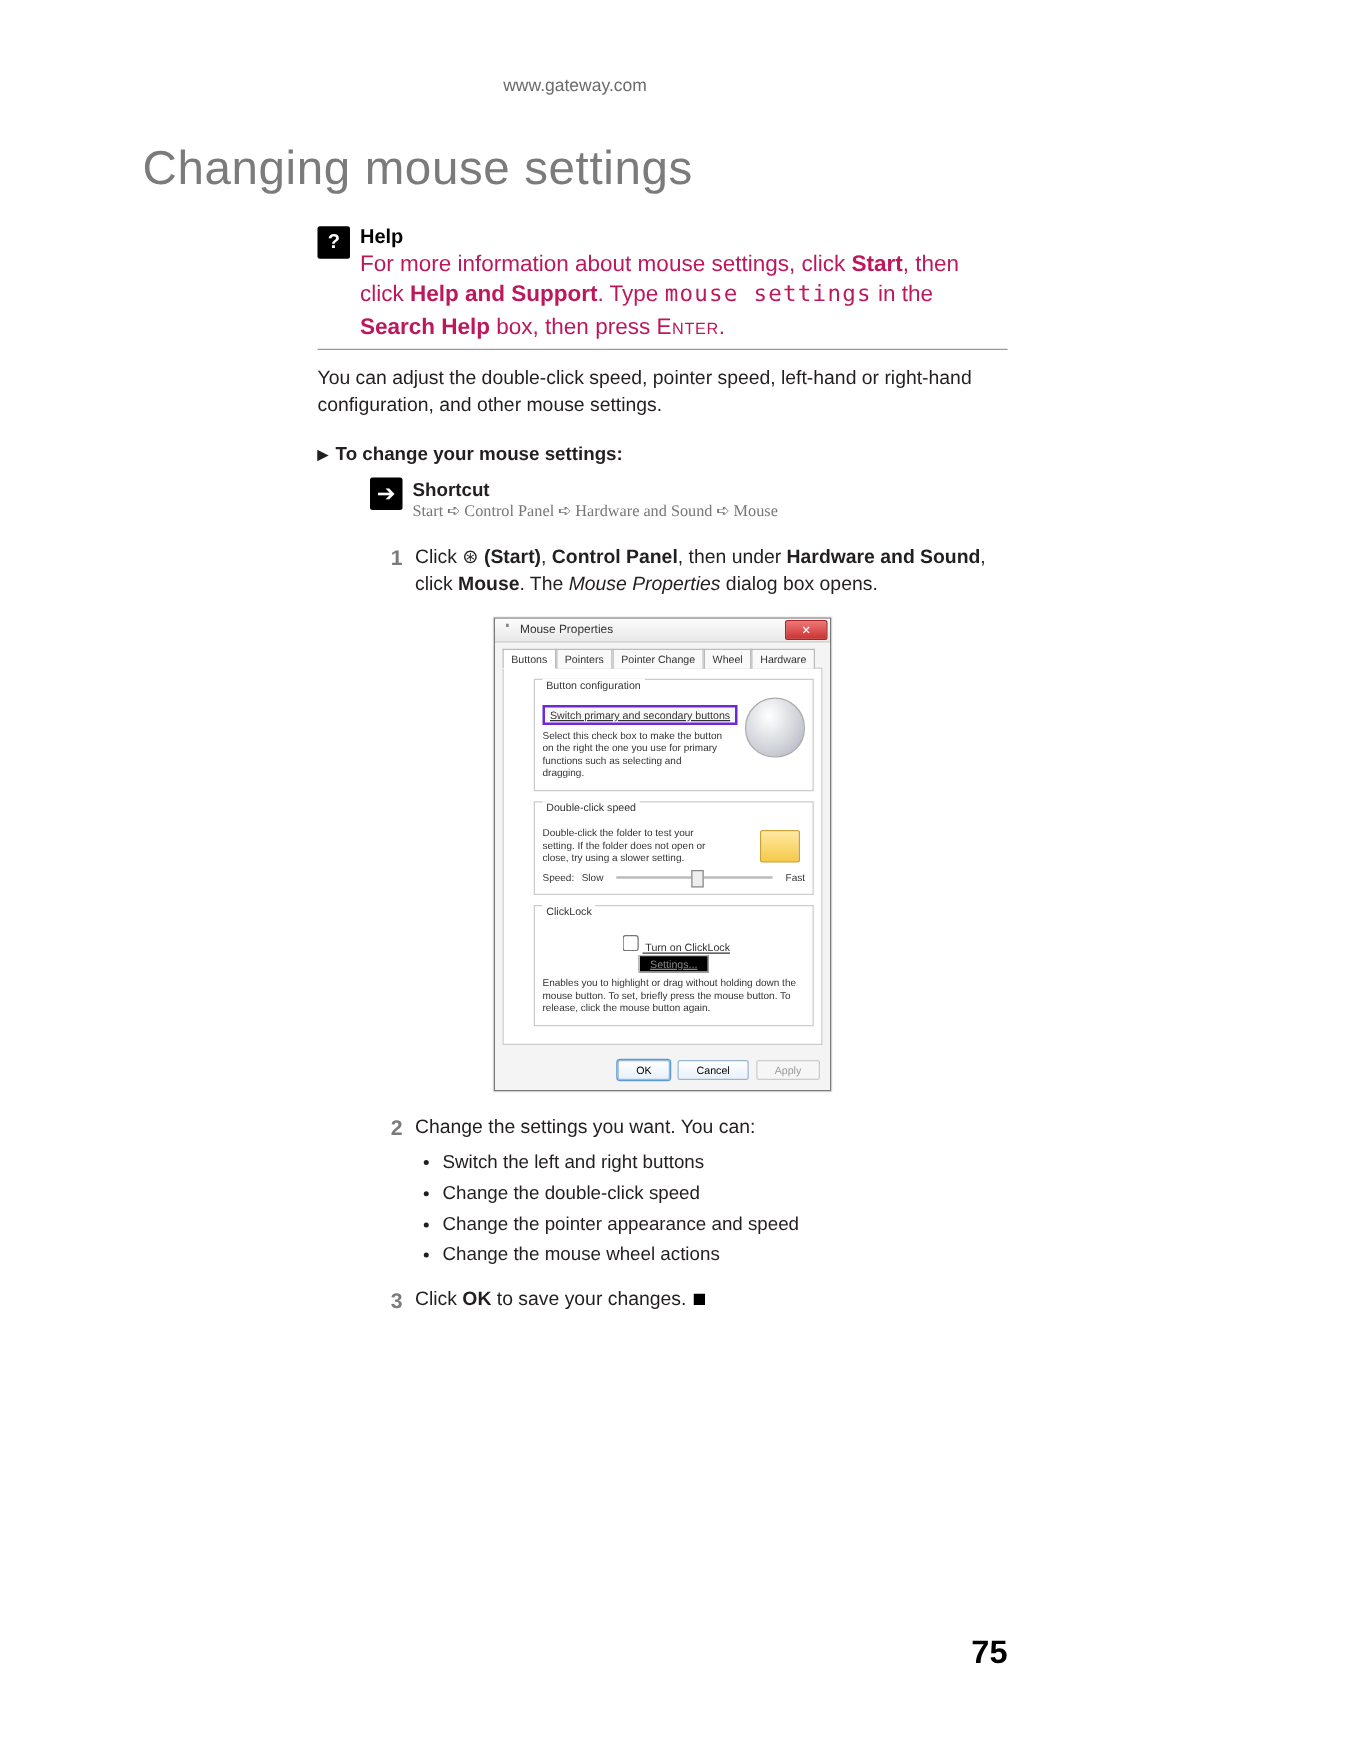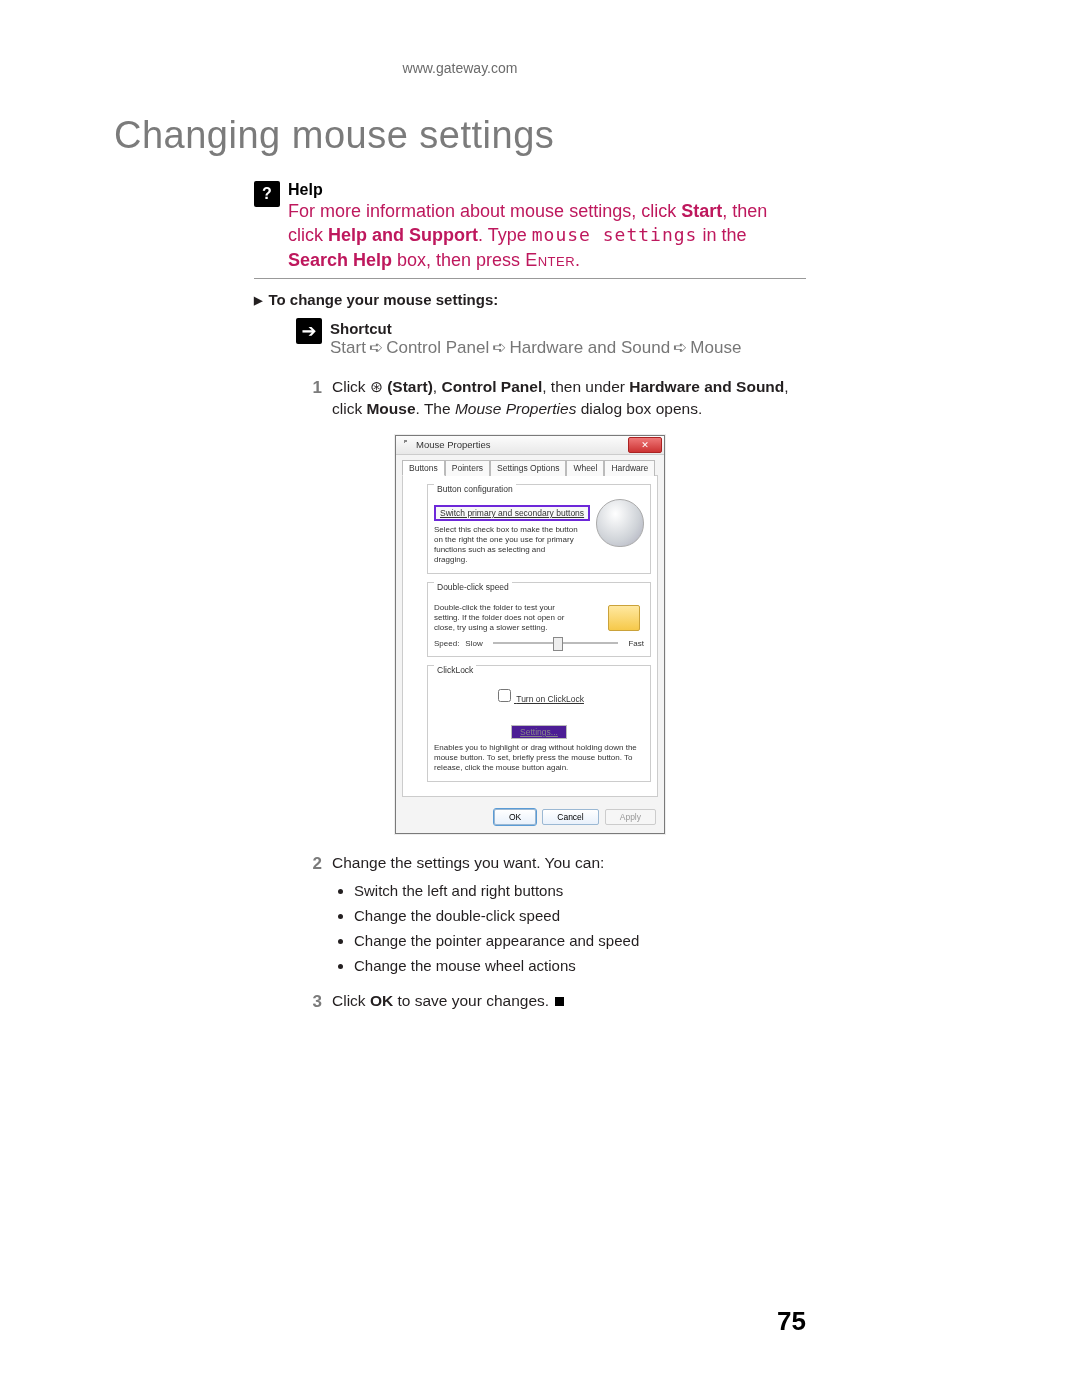--- a/index.html
+++ b/index.html
@@ -76,21 +76,21 @@
   .shortcut .icon-box {
     position: absolute; left: 0; top: 0;
     width: 26px; height: 26px;
     background: #000; color: #fff;
     display:flex;align-items:center;justify-content:center;
     border-radius:2px;
     font-size: 18px;
   }
   .shortcut .s-body { margin-left: 34px; }
   .shortcut .s-title { font-weight: bold; font-size: 15px; }
-  .shortcut .s-path  { font-size: 17px; color: #777; }
+  .shortcut .s-path  { font-size: 13px; color: #777; font-family: Liberation Serif, serif; }
   .shortcut .arr { margin: 0 3px; }
 
   .step { display:flex; margin: 6px 0 10px 42px; font-size: 15.5px; line-height:1.45; }
   .step .num { width: 26px; text-align:right; font-weight:bold; color:#7b7b7b; font-size:17px; margin-right:10px; flex-shrink:0;}
   .step .body { flex:1; }
   .step ul { margin: 6px 0 4px 22px; padding:0; }
   .step ul li { margin: 3px 0; font-size:15px; list-style: disc; }
   .end-square { display:inline-block; width:9px; height:9px; background:#000; margin-left:2px; margin-top:6px;}
 
   
@@ -191,24 +191,23 @@
   .slider-row .track {
     flex:1; height:2px; background:#bbb; position:relative; margin:0 4px;
   }
   .slider-row .thumb {
     position:absolute; top:-5px; left:48%;
     width:8px;height:12px; background:#eee; border:1px solid #888;
   }
   .cl-row { display:flex; align-items:center; justify-content:flex-end;flex-direction:column; }
   .cl-row label { font-size:8.5px; text-decoration:underline; }
   .settings-btn {
-    border:1px solid #bbb; background:#4c1d95;
+    border:1px solid #bbb; background:#000000;
     padding:1px 8px; font-size:8.5px; color:#888;
     text-decoration: underline;
-    margin-top: 20px;
   }
   .btnrow {
     display:flex; justify-content:flex-end; gap:6px;
     padding: 6px 8px 8px 0;
   }
   .btnrow button {
     font-size:8.5px; padding:2px 14px;
     border:1px solid #9bb8d3; background:linear-gradient(#fff,#e9f1fb);
     border-radius:2px;
   }
@@ -243,20 +242,21 @@
     <div class="callout">
       <div class="icon-box">?</div>
       <div class="c-body">
         <div class="c-title">Help</div>
         <div class="c-text">
           <span>For more information about mouse settings, click </span><span class="b">Start</span><span>, then click </span><span class="b">Help and Support</span><span>. Type </span><span class="mono">mouse settings</span><span> in the </span><span class="b">Search Help</span><span> box, then press </span><span class="sc">Enter</span><span>.</span>
         </div>
       </div>
     </div>
 
+    <div class="intro">You can adjust the double-click speed, pointer speed, left-hand or right-hand configuration, and other mouse settings.</div>
 
     <div class="subhead">To change your mouse settings:</div>
 
     <div class="shortcut">
       <div class="icon-box">➔</div>
       <div class="s-body">
         <div class="s-title">Shortcut</div>
         <div class="s-path">
           <span>Start</span><span class="arr">➪</span><span>Control Panel</span><span class="arr">➪</span><span>Hardware and Sound</span><span class="arr">➪</span><span>Mouse</span>
         </div>
@@ -272,21 +272,21 @@
 
     <div class="dialog">
       <div class="titlebar">
         <span class="mouse-cursor"></span>
         <span>Mouse Properties</span>
         <div class="close">✕</div>
       </div>
       <div class="tabs">
         <div class="tab active">Buttons</div>
         <div class="tab">Pointers</div>
-        <div class="tab">Settings Options</div>
+        <div class="tab">Pointer Change</div>
         <div class="tab">Wheel</div>
         <div class="tab">Hardware</div>
       </div>
       <div class="panel">
         <fieldset class="fs">
           <div class="legend">Button configuration</div>
           <div class="switch-btn">Switch primary and secondary buttons</div>
           <div class="desc">Select this check box to make the button on the right the one you use for primary functions such as selecting and dragging.</div>
           <div class="mouse-img"></div>
         </fieldset>

